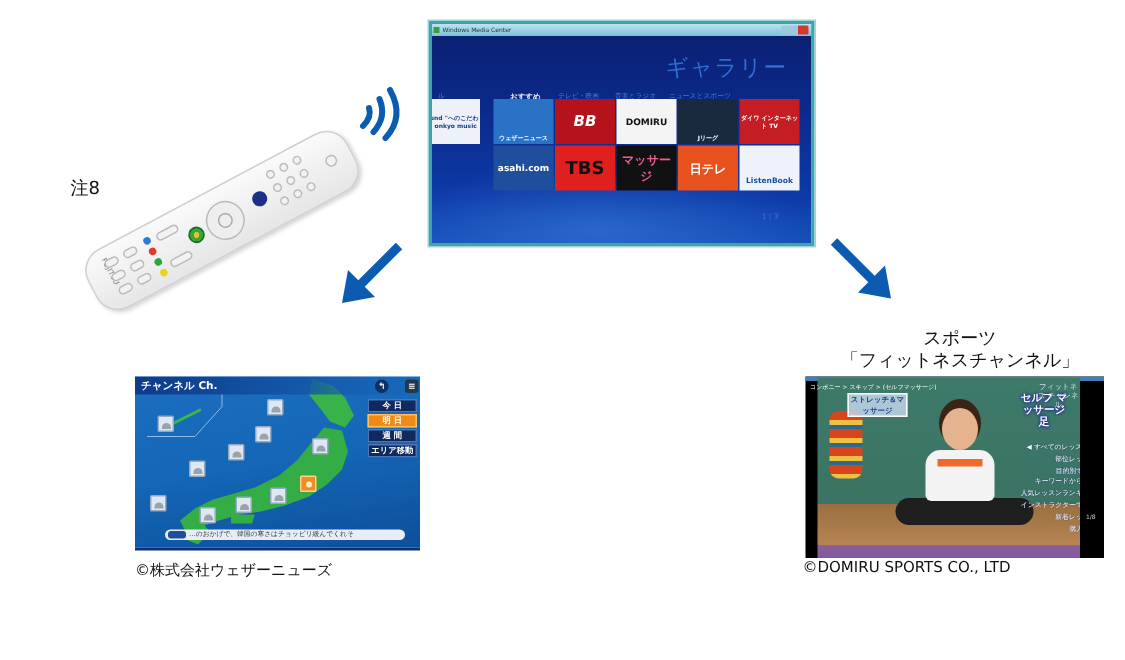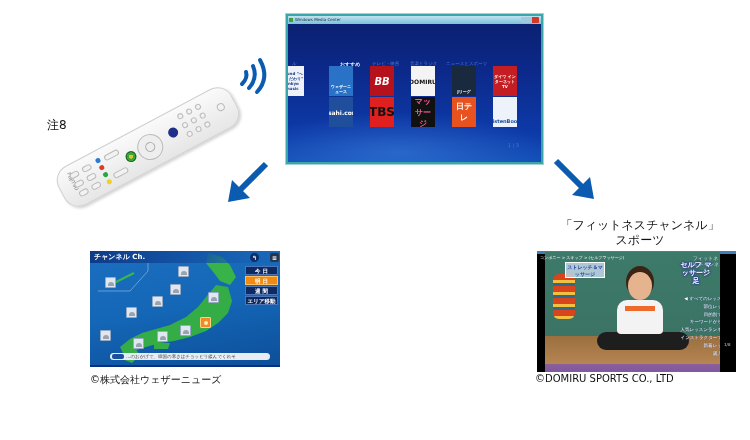--- a/index.html
+++ b/index.html
@@ -21,21 +21,21 @@
   .mc-titlebar .ico { position: absolute; left: 1px; top: 2px; width: 4px; height: 4px; background: #3c9e3c; }
   .mc-titlebar .ctl { position: absolute; right: 2px; top: 1px; width: 18px; height: 6px; background: linear-gradient(90deg, #9ec9df 0 60%, #d3382b 60% 100%); border-radius: 1px; }
   .mc-heading {
     position: absolute; right: 16px; top: 20px; font-size: 15px; color: #2d6fd6; letter-spacing: 1px;
     font-family: "DejaVu Sans", sans-serif;
   }
   .mc-tabs { position: absolute; left: 4px; top: 45px; width: 250px; height: 8px; font-size: 4.5px; color: #4d7ad8; }
   .mc-tabs span { position: absolute; top: 0; white-space: nowrap; }
   .mc-tabs .active { color: #e8eef8; font-weight: bold; font-size: 5px; }
   .mc-tile {
-    position: absolute; width: 24px; height: 30px; overflow: hidden; font-size: 4px;
+    position: absolute; width: 40px; height: 30px; overflow: hidden; font-size: 4px;
     display: flex; align-items: center; justify-content: center; text-align: center; font-weight: bold;
   }
   .mc-page { position: absolute; right: 22px; bottom: 14px; font-size: 5px; color: #3b78d8; }
   .glow { position: absolute; left: -40px; bottom: -30px; width: 300px; height: 80px; background: radial-gradient(ellipse at center, rgba(70,140,230,.45), rgba(0,0,0,0) 70%); }
 
   
   .remote-wrap { position: absolute; left: 40px; top: 75px; width: 210px; height: 130px; }
   .remote {
     position: absolute; left: 10px; top: 50px; width: 196px; height: 44px;
     background: linear-gradient(180deg, #fafafa, #e6e6e6); border: 1px solid #cfcfcf; border-radius: 16px;
@@ -164,20 +164,21 @@
   <path d="M21 36 Q 34 22 24 4" stroke="#0b5cb0" stroke-width="4" fill="none" stroke-linecap="round"></path>
 </svg>
 
 <div class="mc-window">
   <div class="glow"></div>
   <div class="mc-titlebar">
     <span class="ico"></span>
     <span>Windows Media Center</span>
     <span class="ctl"></span>
   </div>
+  <div class="mc-heading">ギャラリー</div>
   <div class="mc-tabs">
     <span style="left:0px;">ル</span>
     <span class="active" style="left:48px;">おすすめ</span>
     <span style="left:80px;">テレビ・映画</span>
     <span style="left:118px;">音楽とラジオ</span>
     <span style="left:154px;">ニュースとスポーツ</span>
   </div>
 
   <div class="mc-tile" style="left:-8px;top:50px;background:#eef2f8;color:#1b3c8a;">
       <span>Sound "へのこだわり" onkyo music</span>
@@ -256,22 +257,22 @@
   <div class="wicon sun" style="left:110px;top:66px;"></div>
   <div class="wicon" style="left:90px;top:74px;"></div>
   <div class="wicon" style="left:67px;top:80px;"></div>
   <div class="wicon" style="left:43px;top:87px;"></div>
   <div class="wicon" style="left:10px;top:79px;"></div>
   <div class="ticker">…のおかげで、韓国の寒さはチョッピリ緩んでくれそ</div>
 </div>
 <div class="credit" style="left:90px;top:373px;">©株式会社ウェザーニューズ</div>
 
 <div class="caption" style="left:560px;top:218px;width:160px;">
+  <div>スポーツ</div>
   <div>「フィットネスチャンネル」</div>
-  <div>スポーツ</div>
 </div>
 
 <div class="fitness">
   <div class="top"></div>
   <div class="scene">
     <div class="chair"></div>
     <div class="person-legs"></div>
     <div class="person-body"></div>
     <div class="person-band"></div>
     <div class="person-head"></div>

